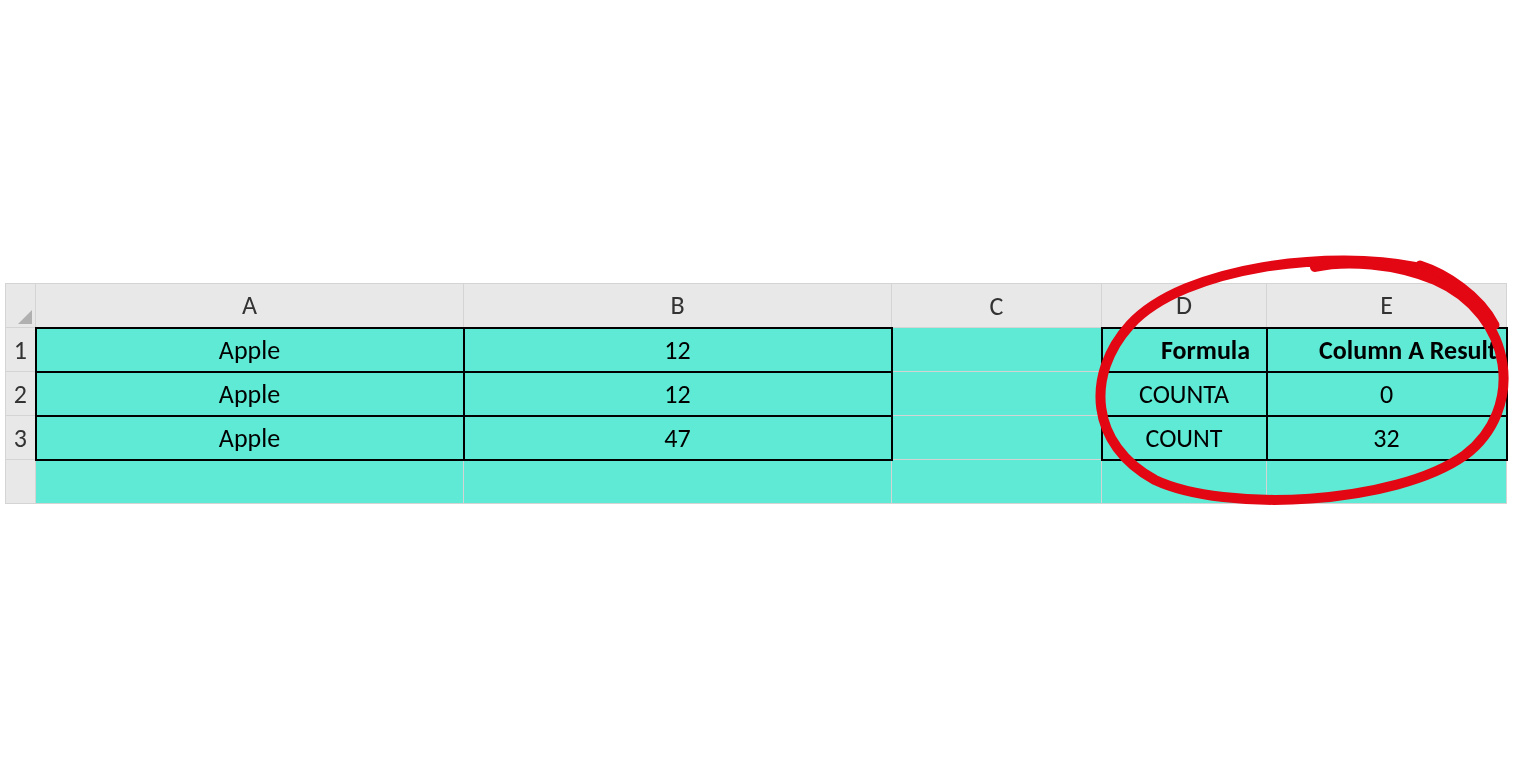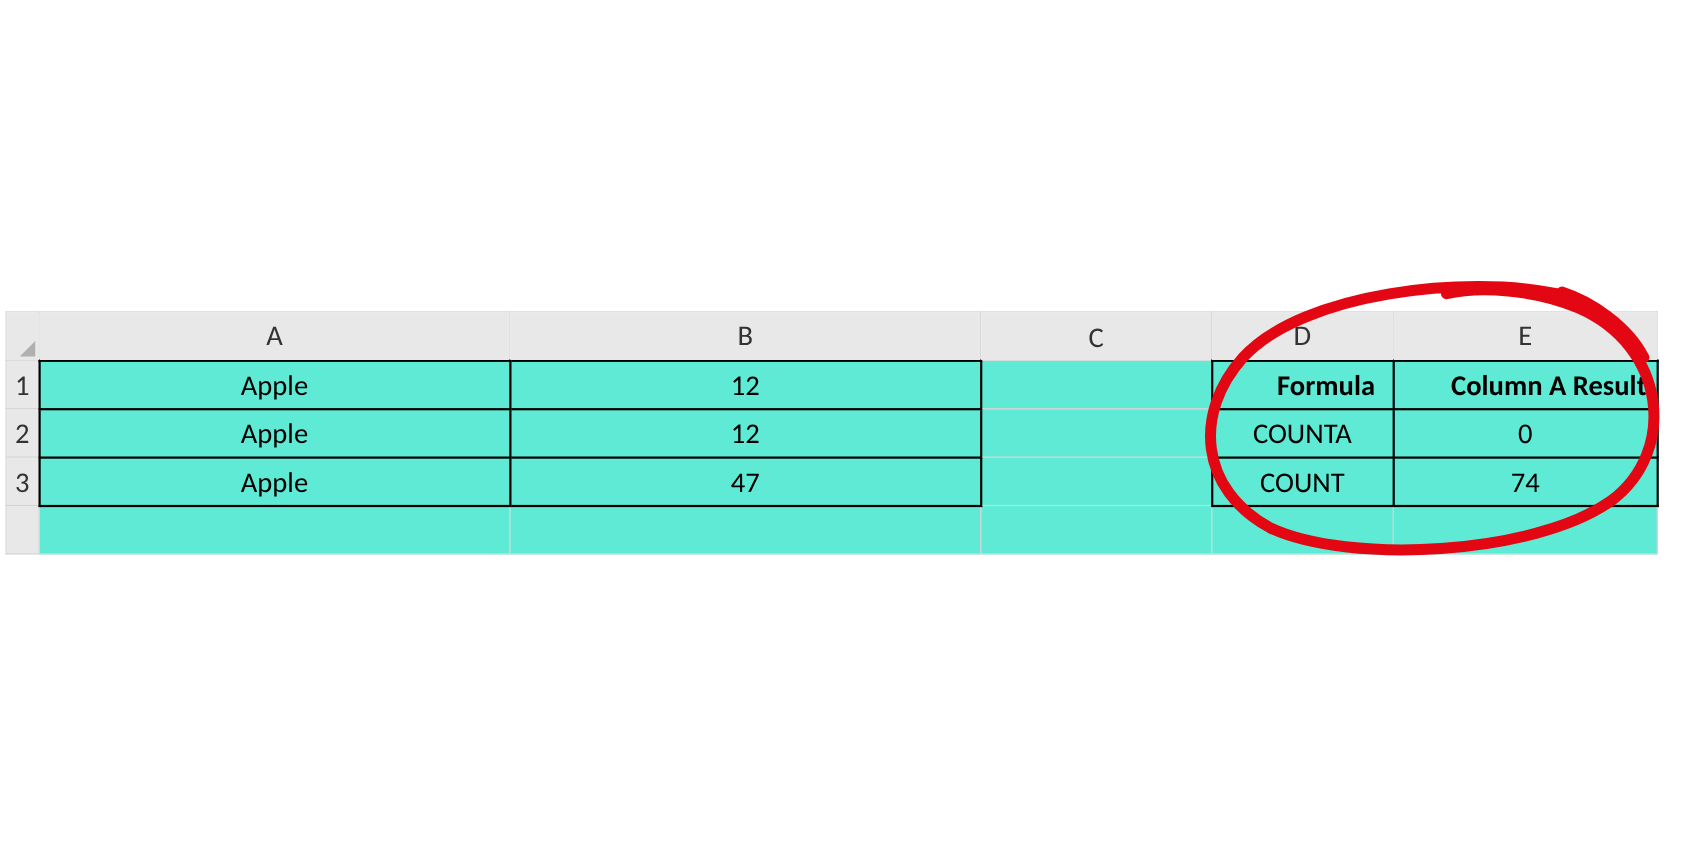--- a/index.html
+++ b/index.html
@@ -106,21 +106,21 @@
     <td class="col-C"></td>
     <td class="col-D bordered">COUNTA</td>
     <td class="col-E bordered">0</td>
   </tr>
   <tr>
     <td class="row-header">3</td>
     <td class="col-A bordered">Apple</td>
     <td class="col-B bordered">47</td>
     <td class="col-C"></td>
     <td class="col-D bordered">COUNT</td>
-    <td class="col-E bordered">74</td>
+    <td class="col-E bordered">32</td>
   </tr>
   <tr>
     <td class="row-header"></td>
     <td class="col-A"></td>
     <td class="col-B"></td>
     <td class="col-C"></td>
     <td class="col-D"></td>
     <td class="col-E"></td>
   </tr>
 </tbody>

